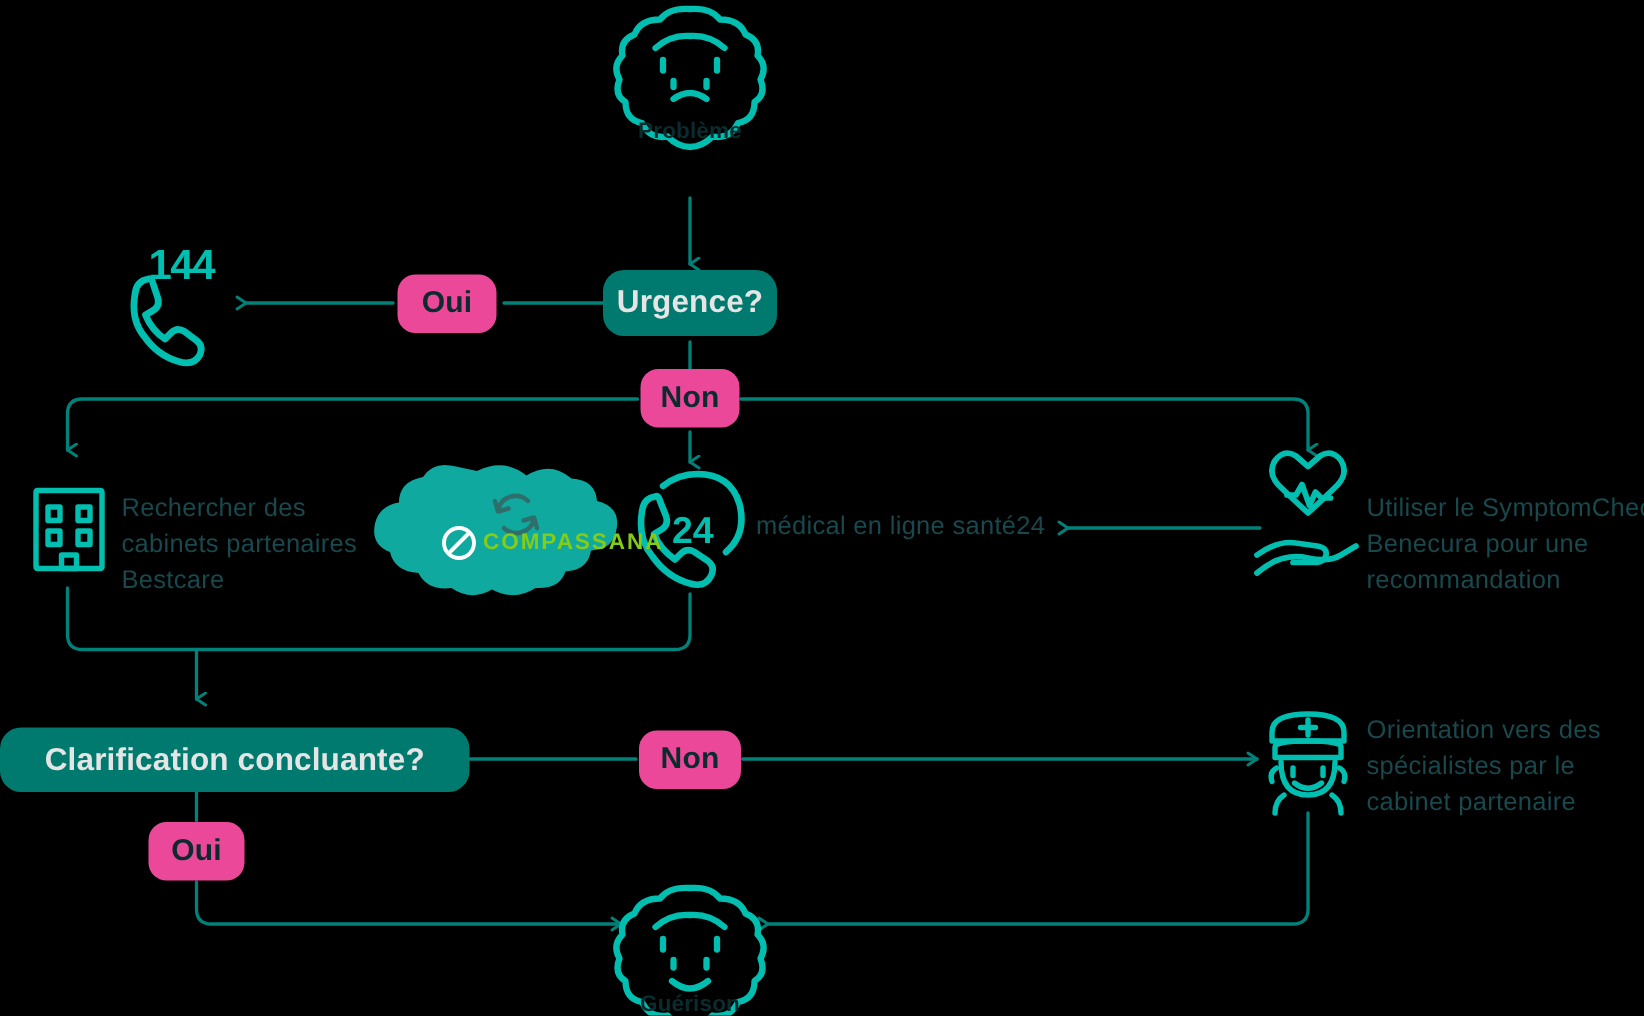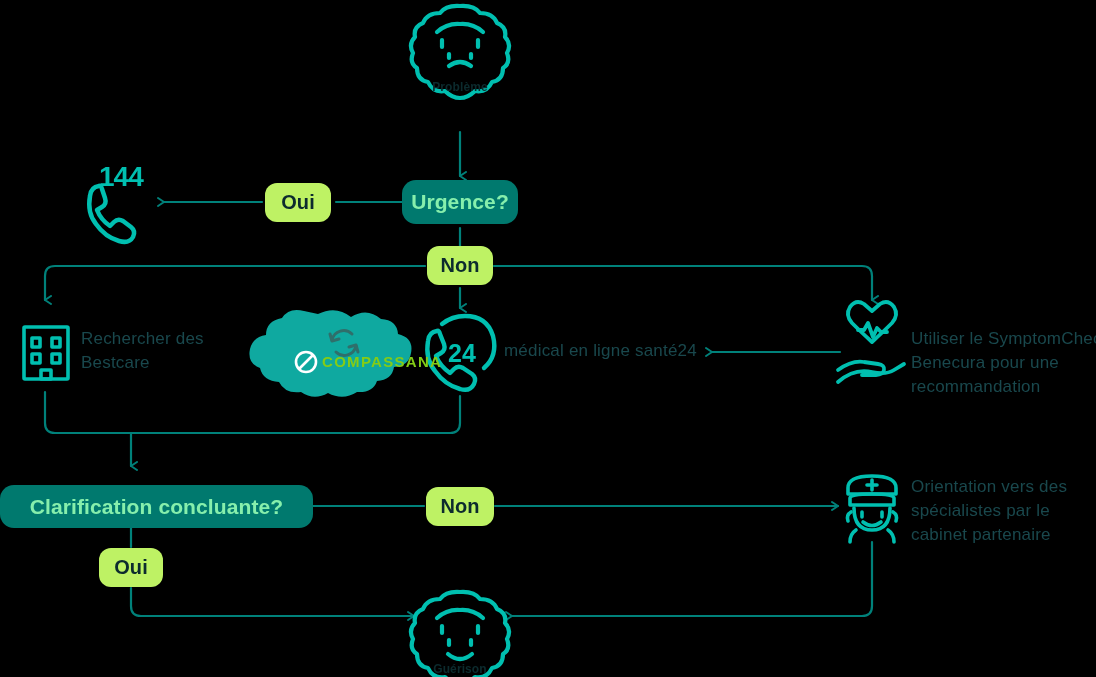--- a/index.html
+++ b/index.html
@@ -10,36 +10,36 @@
   #canvas{position:absolute;inset:0;width:1096px;height:677px;}
   .layer{position:absolute;left:0;top:0;width:1096px;height:677px;}
   svg.layer{pointer-events:none;}
 
   
   .chip{
     position:absolute;display:flex;align-items:center;justify-content:center;
     box-sizing:border-box;white-space:nowrap;
   }
   .chip-dark{
-    background:#00796E;color:#86efac;border-radius:14px;
+    background:#00796E;color:#e5e5e5;border-radius:14px;
     font-weight:bold;font-size:21px;letter-spacing:.1px;
   }
   .chip-mint{
-    background:#bef264;color:#0C2B2E;border-radius:12px;
+    background:#ec4899;color:#0C2B2E;border-radius:12px;
     font-weight:bold;font-size:20px;letter-spacing:.1px;
   }
 
   
   .cap{
     position:absolute;color:#19484D;font-size:17px;line-height:24px;
     font-weight:500;letter-spacing:.2px;
   }
   .cap-center{
     position:absolute;text-align:center;color:#0C2B2E;
-    font-size:12px;line-height:27px;font-weight:bold;letter-spacing:.1px;
+    font-size:15px;line-height:27px;font-weight:bold;letter-spacing:.1px;
   }
   .compassana-word{
     position:absolute;color:#84cc16;font-size:15px;font-weight:bold;
     letter-spacing:1.3px;
   }
 </style>
 </head>
 <body>
 
 <div id="canvas">
@@ -170,20 +170,21 @@
   </svg>
 
   <div class="compassana-word" style="left:322px;top:353px;">COMPASSANA</div>
 
   <div class="cap-center" style="left:380px;top:74px;width:160px;">
     <div>Problème</div>
   </div>
 
   <div class="cap" style="left:81px;top:327px;width:190px;">
     <div>Rechercher des</div>
+    <div>cabinets partenaires</div>
     <div>Bestcare</div>
   </div>
 
   <div class="cap" style="left:504px;top:339px;width:220px;">
     <div>médical en ligne santé24</div>
   </div>
 
   <div class="cap" style="left:911px;top:327px;width:200px;">
     <div>Utiliser le SymptomCheck</div>
     <div>Benecura pour une</div>

